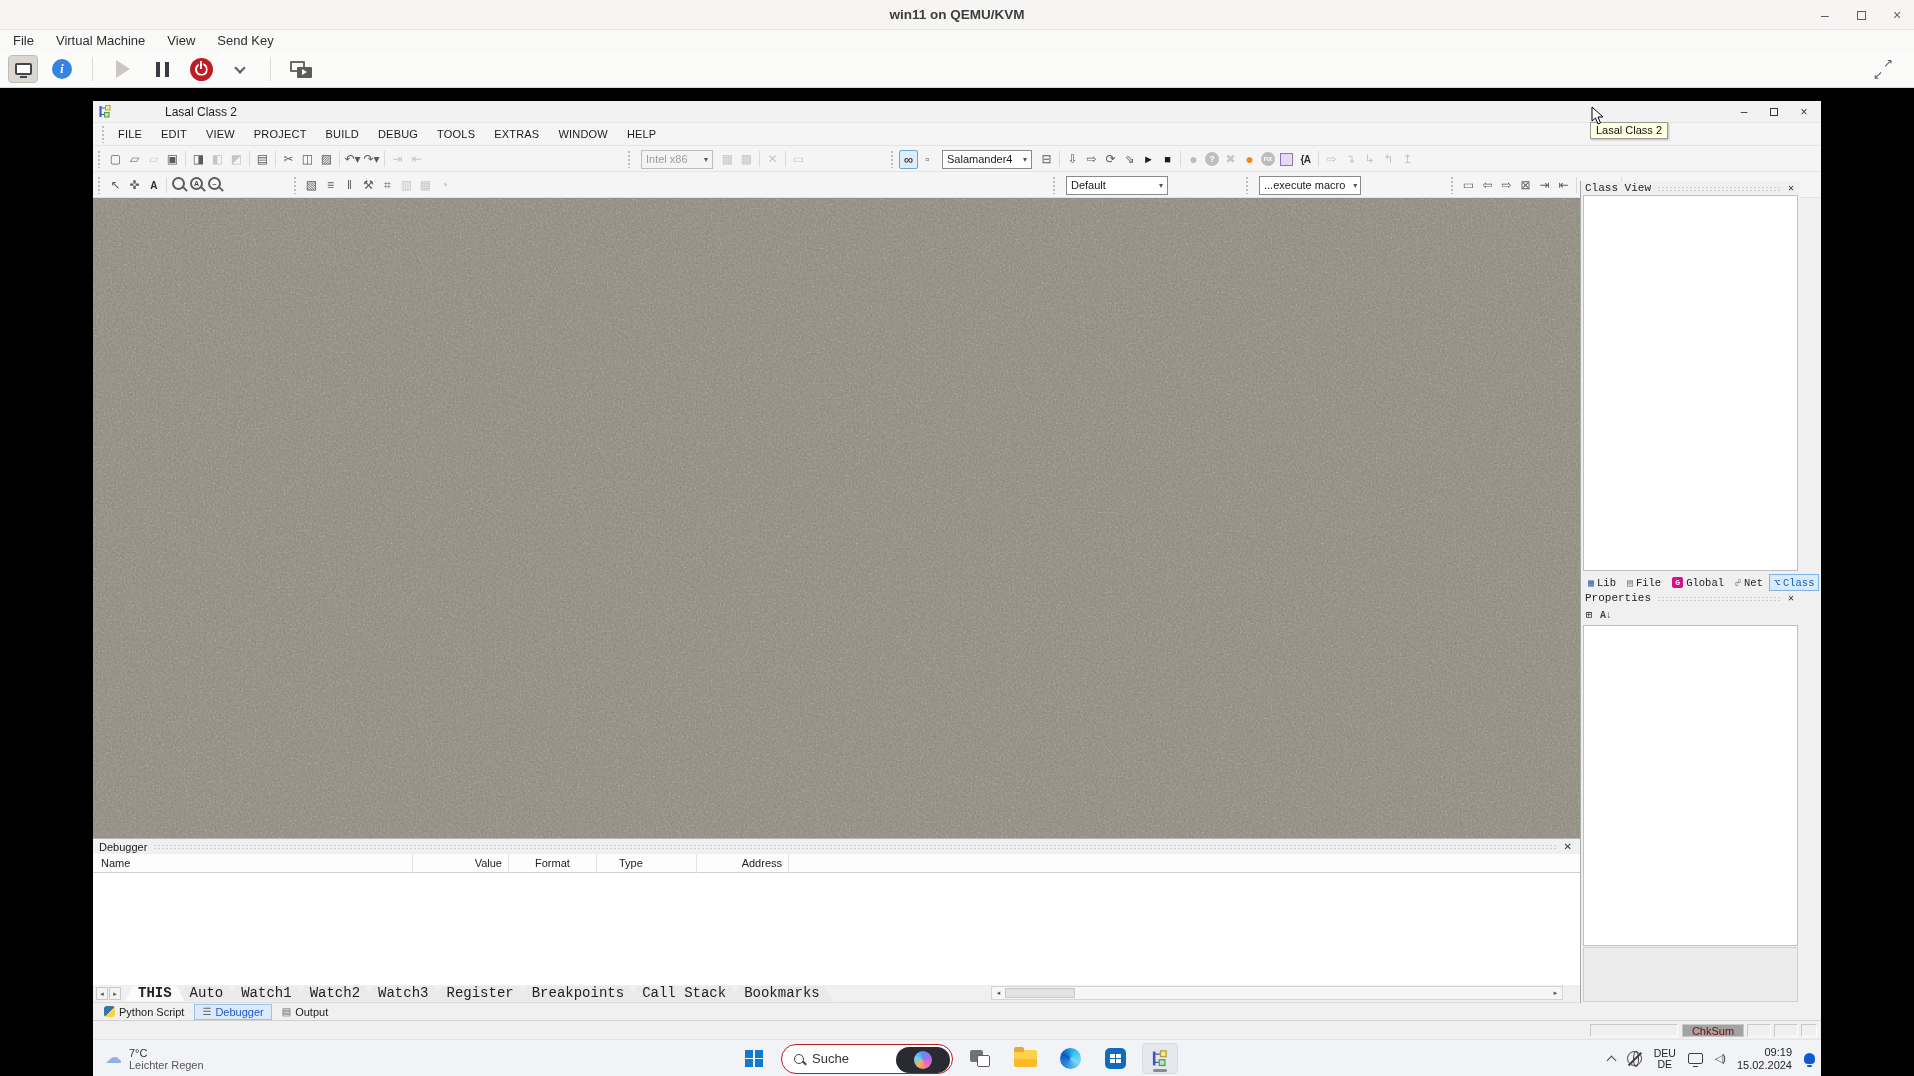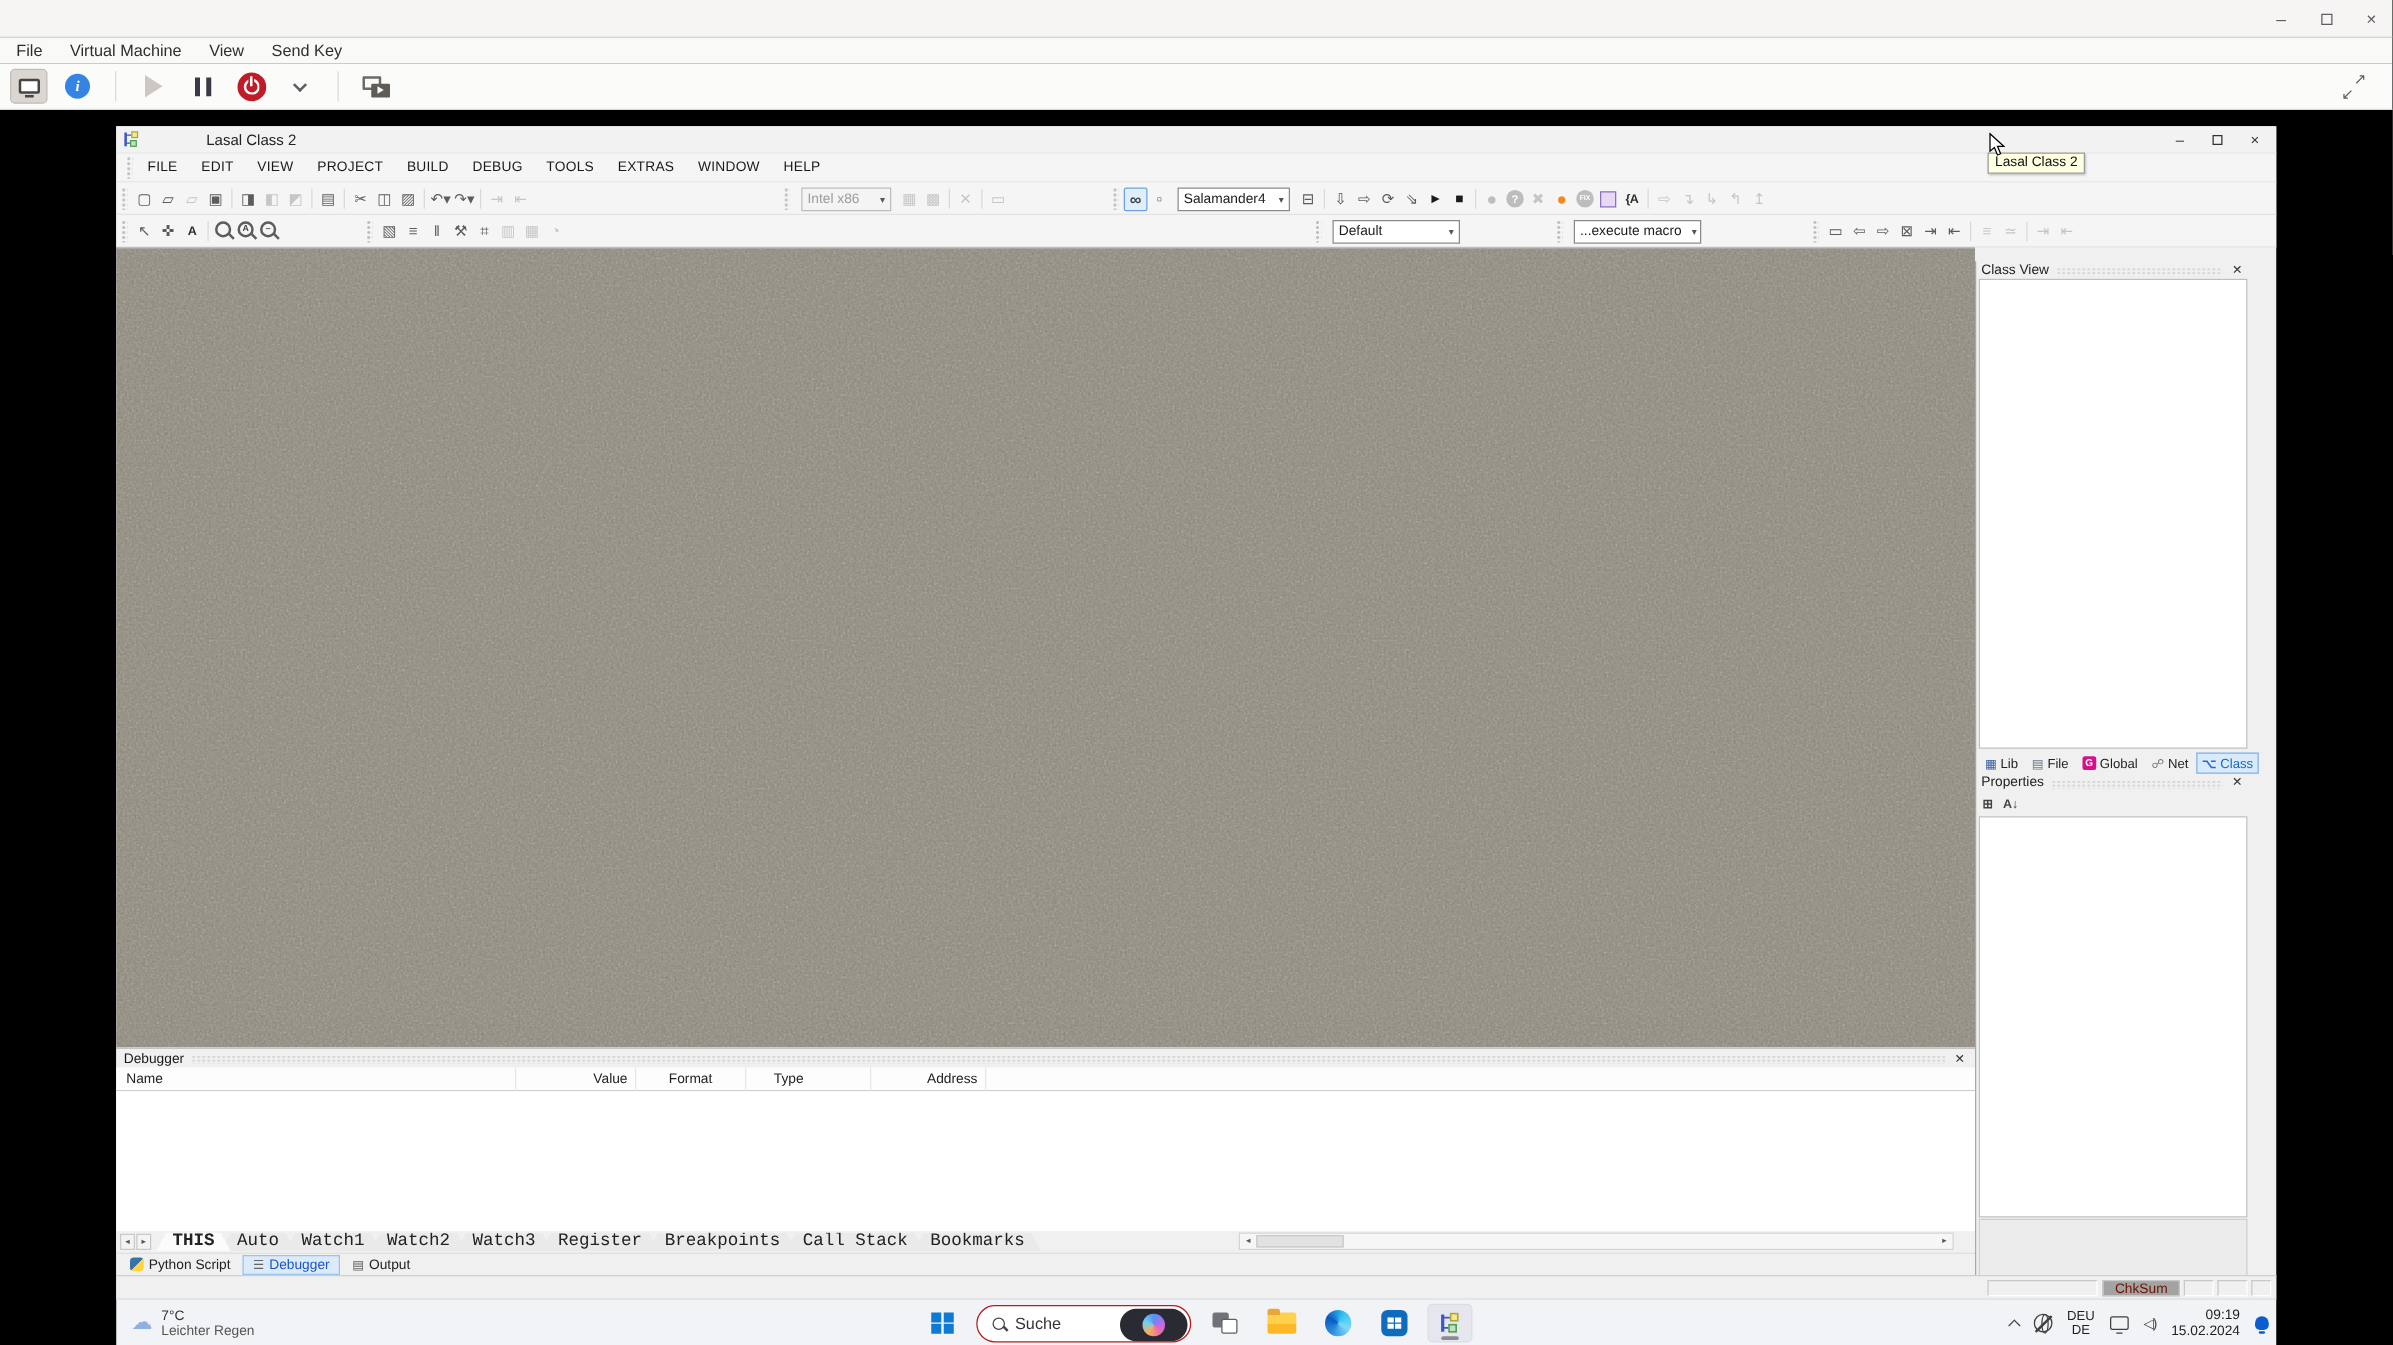--- a/index.html
+++ b/index.html
@@ -93,21 +93,21 @@
   .combo .cv { flex:1; white-space:nowrap; }
   .combo .caret { color:#555; font-size:8px; margin-left:8px; }
   .combo.disabled { background:#f4f4f4; color:#9c9c9c; border-color:#bdbdbd; }
   .combo.w105 { width:90px; } .combo.w70 { width:72px; } .combo.w100 { width:102px; }
 
   
   .canvas { position:absolute; left:0; top:97px; width:1487px; height:640px; border-top:1px solid #909090; }
   .canvas svg { display:block; }
 
   
-  .rpanel { position:absolute; left:1487px; top:108px; width:220px; height:822px; background:#f0f0f0; border-left:1px solid #a8a8a8; }
+  .rpanel { position:absolute; left:1487px; top:80px; width:220px; height:822px; background:#f0f0f0; border-left:1px solid #a8a8a8;font-family:Liberation Mono, monospace; }
   .phead { height:14px; display:flex; align-items:center; padding:0 4px; }
   .phead .ptitle { font-size:11px; color:#222; white-space:nowrap; }
   .dots { flex:1; height:7px; margin:2px 6px 0 6px;
     background-image:radial-gradient(circle,#cfcfcf 0.8px,transparent 1px); background-size:4px 3px; }
   .pclose { font-size:10px; color:#333; padding:0 2px; }
   .cv-body { height:376px; margin:0 2px; background:#fff; border:1px solid #bfbfbf; }
   .cv-tabs { height:20px; display:flex; align-items:flex-end; padding:1px 2px 0 2px; gap:1px; }
   .cvt { display:flex; align-items:center; gap:3px; height:17px; padding:0 4px; font-size:10.5px; color:#222;
     border:1px solid transparent; }
   .cvt.active { background:#d9eafb; border-color:#7fb2e5; color:#1464c0; }
@@ -210,20 +210,21 @@
   .bell::after { content:""; position:absolute; bottom:-2.5px; left:3px; width:5px; height:2px; background:#0b5cd1; border-radius:2px; }
 
   .fx { display:flex; align-items:center; justify-content:center; }
 </style>
 </head>
 <body>
 
 <div class="stage">
 
   <div class="host-titlebar">
+    <div class="host-title">win11 on QEMU/KVM</div>
     <div class="host-controls">
       <span class="hc">–</span>
       <span class="hc">
           <span class="sq"></span>
         </span>
       <span class="hc">×</span>
     </div>
   </div>
 
   <div class="host-menubar">

